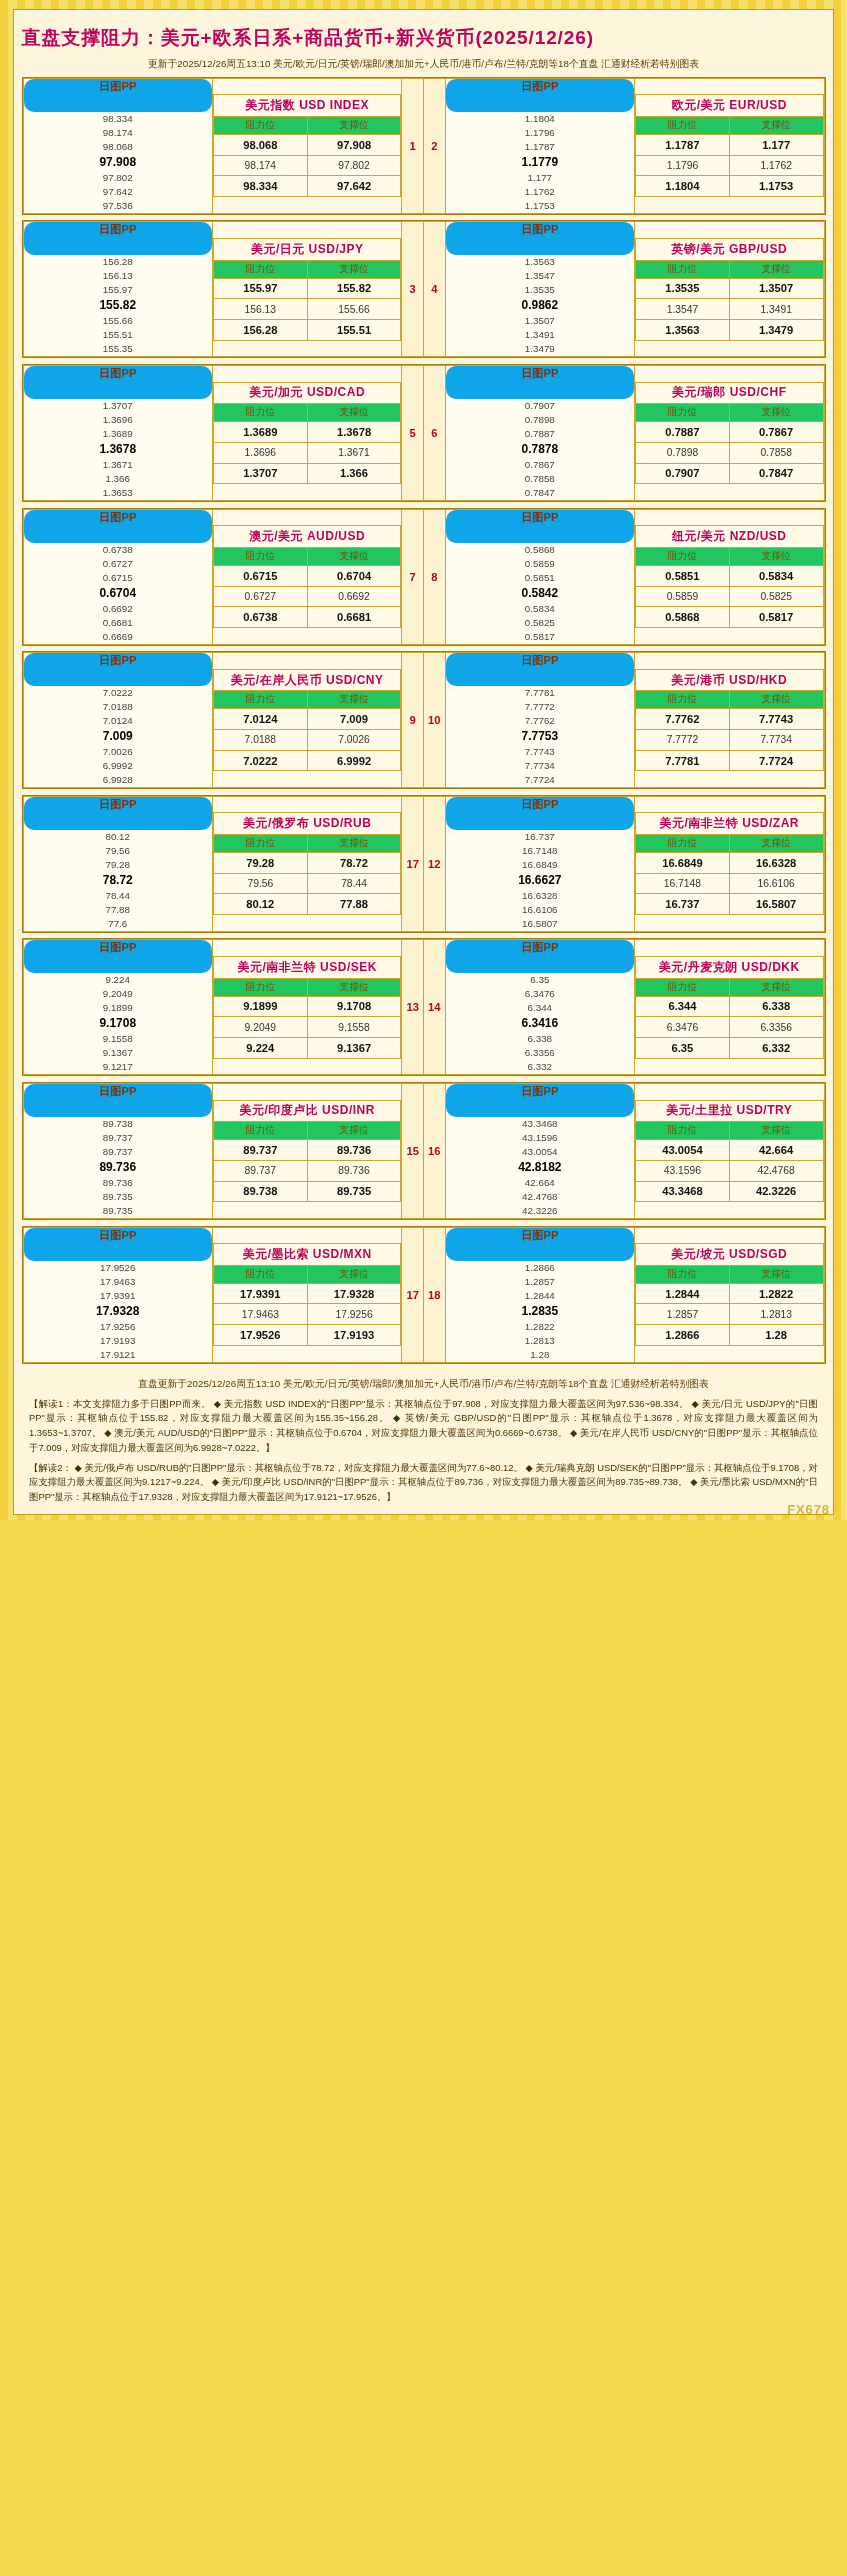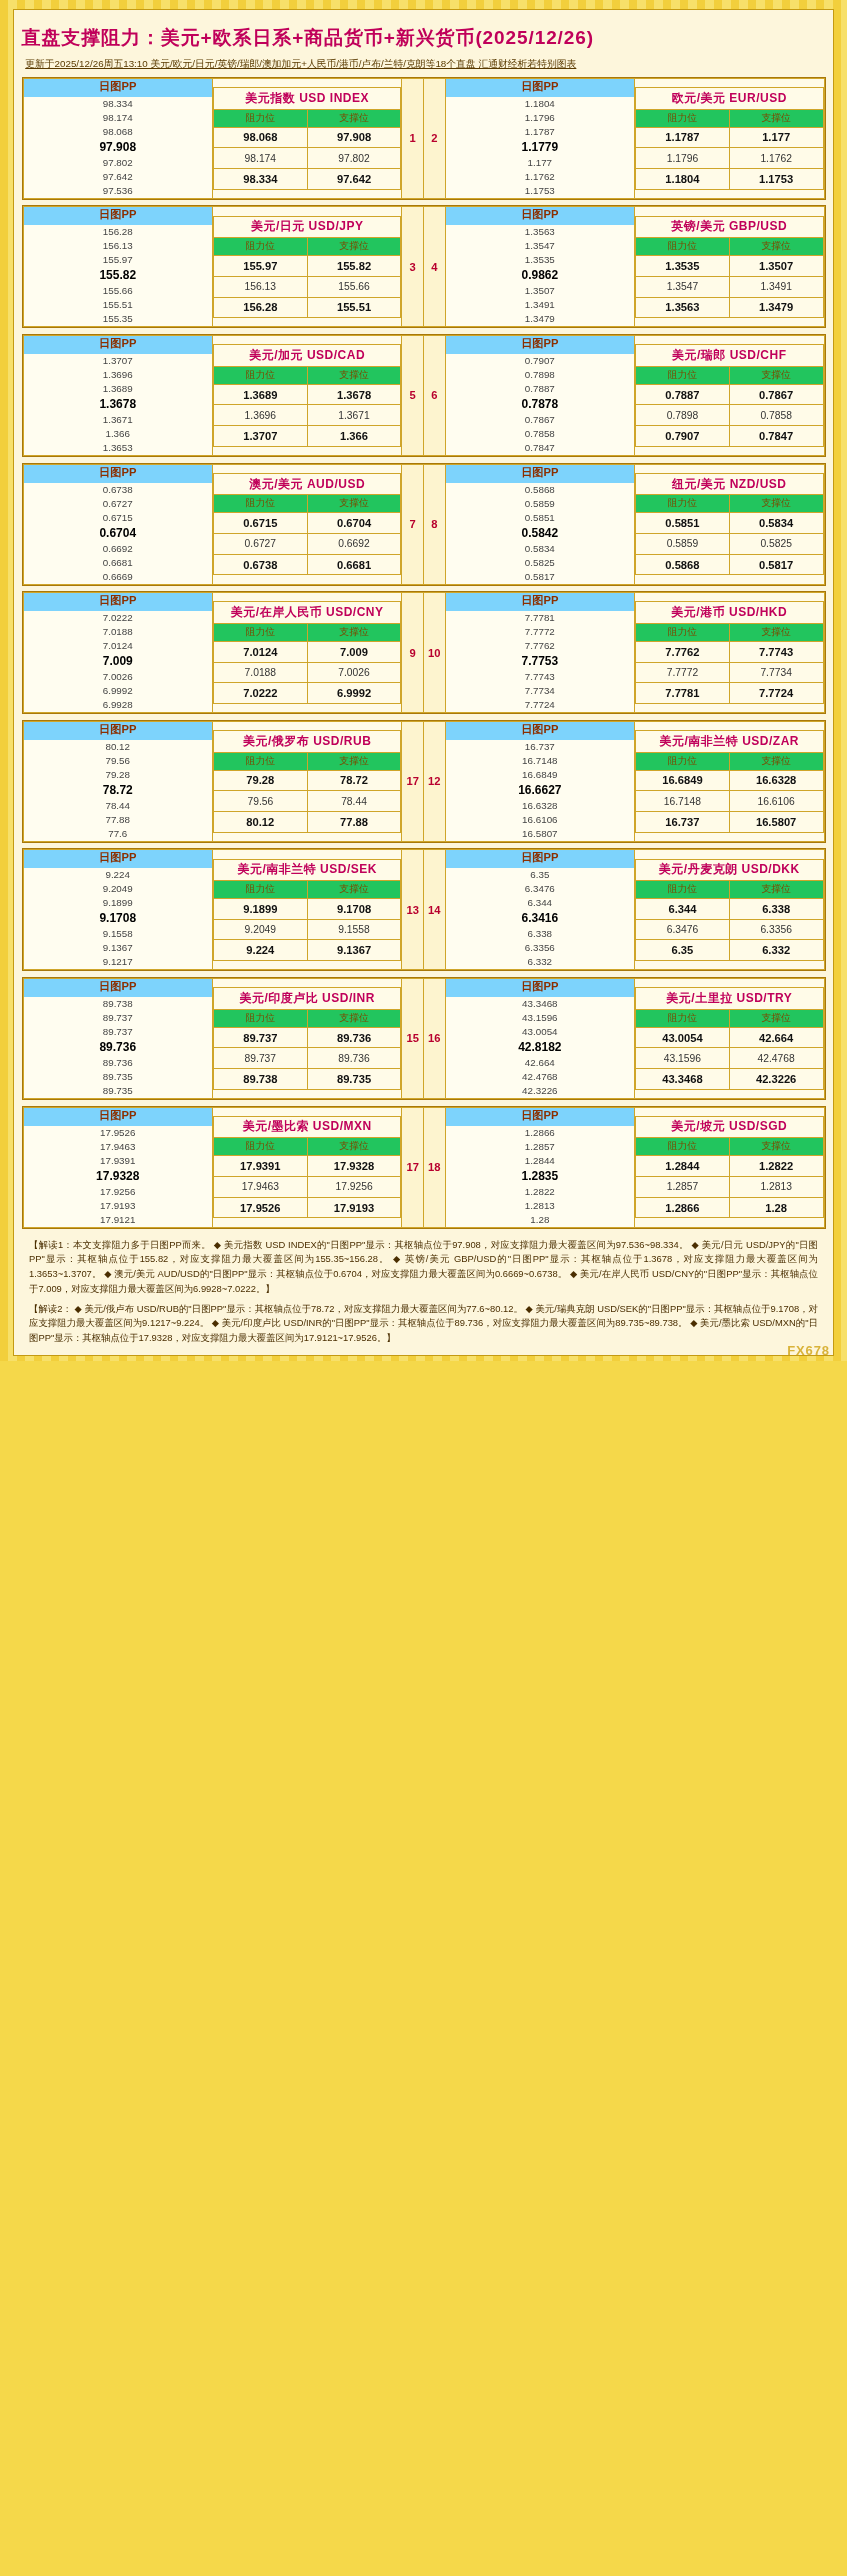--- a/index.html
+++ b/index.html
@@ -29,36 +29,37 @@
     font-weight:bold;
     color:#c0005a;
     letter-spacing:0.9px;
     padding:9.4px 0 5.6px 0;
   }
   .subtitle{
     font-size:9.8px;
     color:#5a3a00;
     line-height:1.45;
     padding:0 3.7px 5.6px 3.7px;
-    text-decoration:underline;
+    text-align:center;
   }
   .blk{
     border:1.9px solid #a8780a;
     margin-bottom:5.6px;
     background:#fffbe8;
   }
   .blk table{border-collapse:collapse;width:100%;table-layout:fixed;}
   .blk td{border:0.9px solid #cfa52a;padding:0;vertical-align:middle;}
   .hdr{
-    background:#7dd3fc;
+    background:#0ea5e9;
     text-align:center;
     font-weight:bold;
     font-size:11.2px;
     color:#8b2f00;
-    height:18px;
+    height:33px;
+    border-radius:10px;
   }
   .pair{
     text-align:center;
     font-weight:bold;
     font-size:12px;
     color:#c0005a;
     height:20.6px;
     letter-spacing:0.5px;
     margin-left:8px;
   }
@@ -885,18 +886,19 @@
                       </tr>
                     </tbody>
                   </table>
                 </td>
               </tr>
             </tbody>
           </table>
         </div>
       </div>
 
+    <div class="footer">直盘更新于2025/12/26周五13:10 美元/欧元/日元/英镑/瑞郎/澳加加元+人民币/港币/卢布/兰特/克朗等18个直盘  汇通财经析若特别图表</div>
     <div class="notes">【解读1：本文支撑阻力多于日图PP而来。 ◆ 美元指数 USD INDEX的"日图PP"显示：其枢轴点位于97.908，对应支撑阻力最大覆盖区间为97.536~98.334。 ◆ 美元/日元 USD/JPY的"日图PP"显示：其枢轴点位于155.82，对应支撑阻力最大覆盖区间为155.35~156.28。 ◆ 英镑/美元 GBP/USD的"日图PP"显示：其枢轴点位于1.3678，对应支撑阻力最大覆盖区间为1.3653~1.3707。 ◆ 澳元/美元 AUD/USD的"日图PP"显示：其枢轴点位于0.6704，对应支撑阻力最大覆盖区间为0.6669~0.6738。 ◆ 美元/在岸人民币 USD/CNY的"日图PP"显示：其枢轴点位于7.009，对应支撑阻力最大覆盖区间为6.9928~7.0222。】</div>
     <div class="notes">【解读2： ◆ 美元/俄卢布 USD/RUB的"日图PP"显示：其枢轴点位于78.72，对应支撑阻力最大覆盖区间为77.6~80.12。 ◆ 美元/瑞典克朗 USD/SEK的"日图PP"显示：其枢轴点位于9.1708，对应支撑阻力最大覆盖区间为9.1217~9.224。 ◆ 美元/印度卢比 USD/INR的"日图PP"显示：其枢轴点位于89.736，对应支撑阻力最大覆盖区间为89.735~89.738。 ◆ 美元/墨比索 USD/MXN的"日图PP"显示：其枢轴点位于17.9328，对应支撑阻力最大覆盖区间为17.9121~17.9526。】</div>
   </div>
   <div class="brand">FX678</div>
 </div>
 
 
 </body></html>

